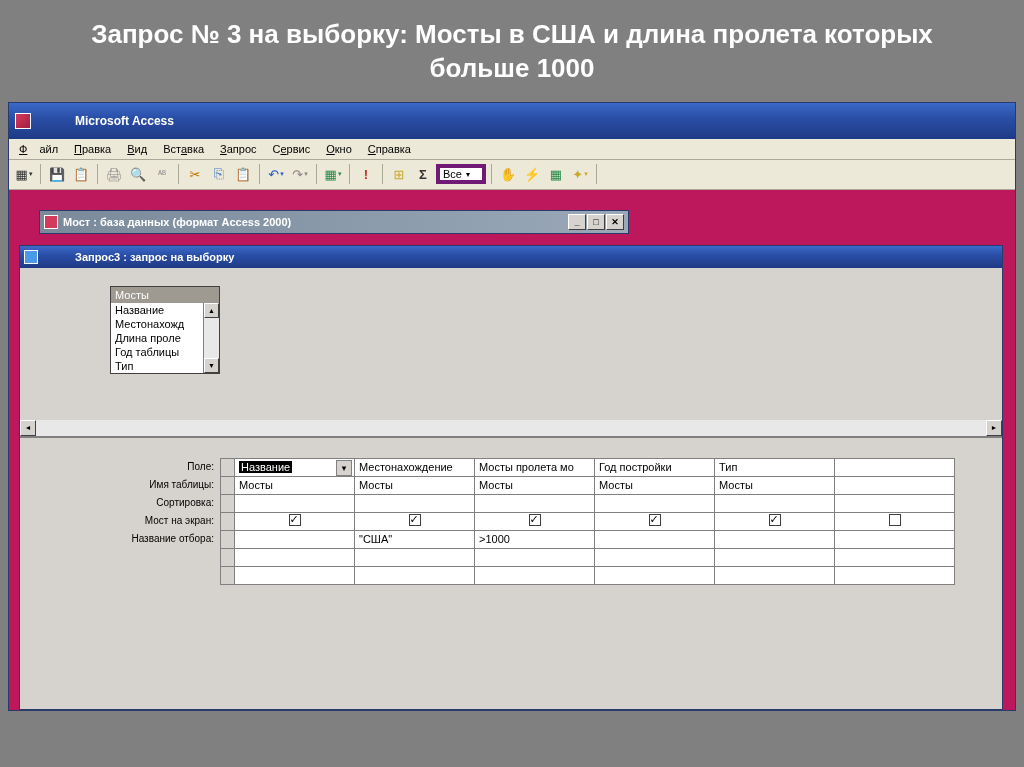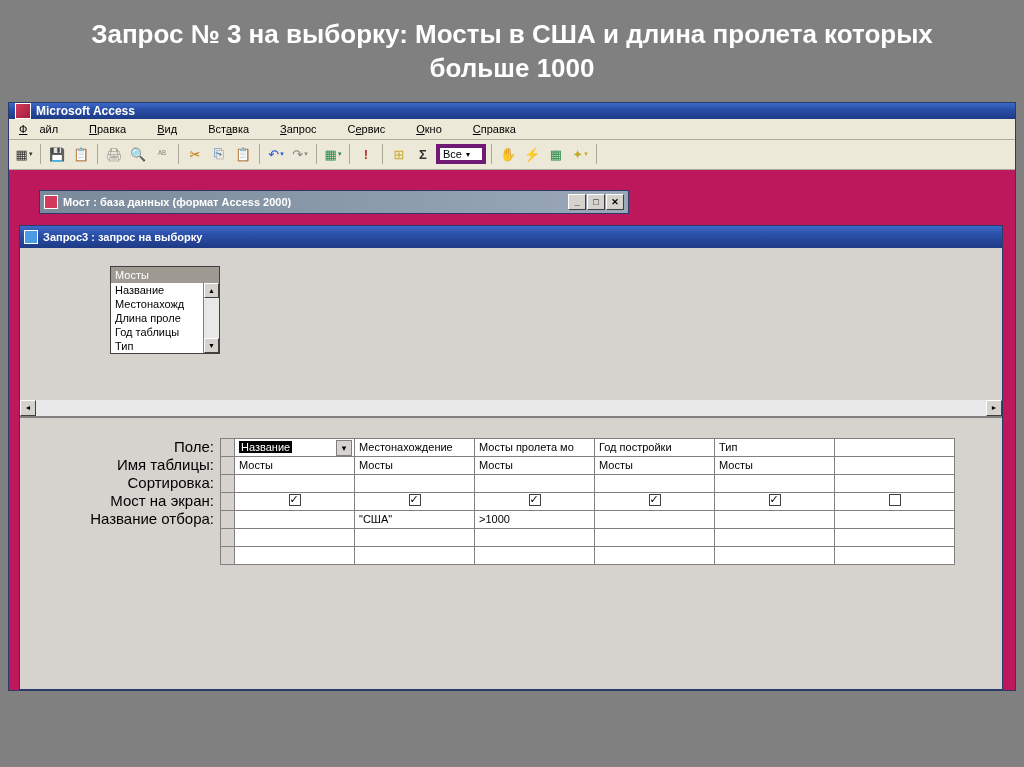--- a/index.html
+++ b/index.html
@@ -21,40 +21,41 @@
     line-height: 1.3;
   }
   .app-frame {
     margin: 0 8px;
     border: 1px solid #2a3a6a;
     background: #d6d3ce;
   }
   .titlebar {
     background: linear-gradient(to bottom, #3b6ac8, #2a4fa8 40%, #1e3a85);
     color: #fff;
-    height: 16px;
+    height: 36px;
     display: flex;
     align-items: center;
     padding: 0 6px;
     font-size: 12px;
+    gap: 39px;
   }
   .titlebar .app-icon {
     width: 16px;
     height: 16px;
     background: linear-gradient(135deg, #d43a5c, #a21e3f);
     margin-right: 5px;
     border: 1px solid #fff;
   }
   .titlebar-text { font-weight: bold; }
   .menubar {
     background: #ece9d8;
     border-bottom: 1px solid #aca899;
     padding: 2px 4px;
     display: flex;
-    gap: 19px;
+    gap: 4px;
   }
   .menubar span {
     padding: 2px 6px;
     cursor: default;
   }
   .menubar span u { text-decoration: underline; }
   .toolbar {
     background: #ece9d8;
     border-bottom: 1px solid #aca899;
     padding: 3px 4px;
@@ -151,20 +152,21 @@
   }
   .q-titlebar {
     background: linear-gradient(to bottom, #3b6ac8, #2a4fa8 40%, #1e3a85);
     color: #fff;
     height: 22px;
     display: flex;
     align-items: center;
     padding: 6px 4px;
     font-size: 11px;
     font-weight: bold;
+    gap: 32px;
   }
   .q-titlebar .win-icon {
     width: 14px;
     height: 14px;
     background: #4a9ae8;
     margin-right: 5px;
     border: 1px solid #fff;
   }
   .q-upper {
     flex: 0 0 170px;
@@ -240,21 +242,21 @@
     padding-top: 20px;
   }
   .grid-labels {
     width: 200px;
     text-align: right;
     padding-right: 4px;
   }
   .grid-labels div {
     height: 18px;
     line-height: 18px;
-    font-size: 15px;
+    font-size: 10px;
     padding-right: 2px;
   }
   .grid-table {
     border-collapse: collapse;
     background: #fff;
   }
   .grid-table td, .grid-table th {
     border: 1px solid #808080;
     height: 18px;
     min-width: 120px;

